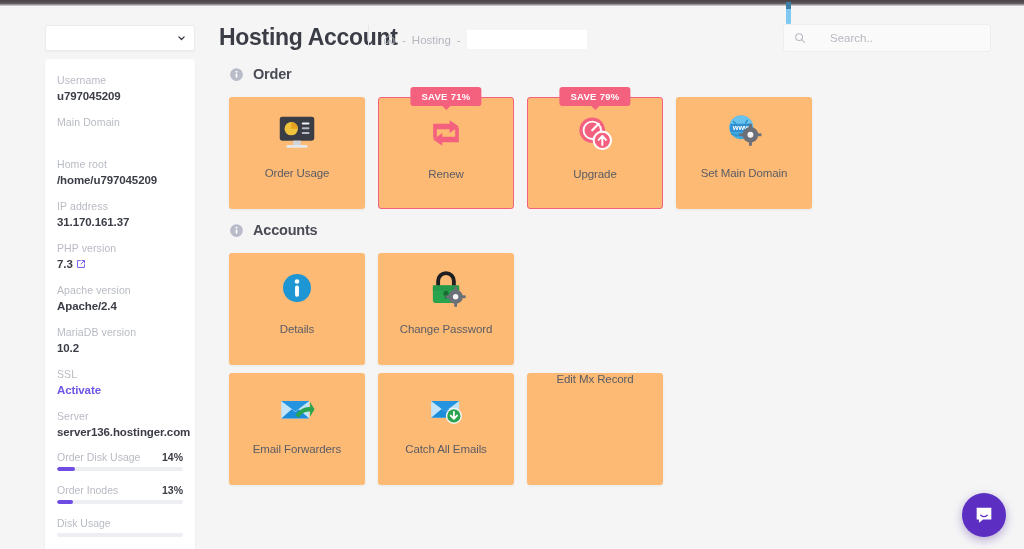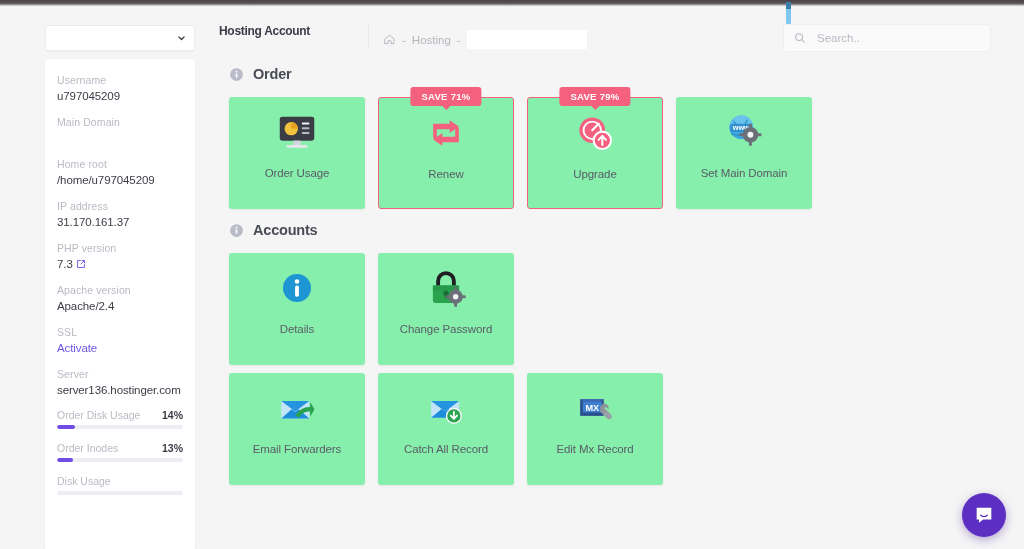--- a/index.html
+++ b/index.html
@@ -39,67 +39,67 @@
     width: 9px; height: 9px;
   }
   .sidebar-card {
     margin-top: 8px; background: #ffffff; border-radius: 4px;
     box-shadow: 0 1px 3px rgba(0,0,0,0.05);
     padding: 14px 12px 10px 12px;
     height: 492px; overflow: hidden;
   }
   .info-row { margin-bottom: 11px; }
   .info-label { font-size: 10.5px; color: #b9bbc4; line-height: 15px; letter-spacing: .1px; }
-  .info-value { font-size: 11.5px; color: #3b3d46; font-weight: normal; line-height: 16px; letter-spacing: -.1px; }
+  .info-value { font-size: 11.5px; color: #3b3d46; font-weight: bold; line-height: 16px; letter-spacing: -.1px; }
   .info-value.link { color: #6f56e8; }
   .info-value.blank { height: 16px; }
   .ext-ico { display: inline-block; vertical-align: -1px; margin-left: 3px; }
 
   .meter { margin-bottom: 13px; }
   .meter-head { display: flex; justify-content: space-between; align-items: baseline; }
   .meter-name { font-size: 10.5px; color: #b9bbc4; }
   .meter-pct { font-size: 10.5px; color: #3b3d46; font-weight: bold; }
   .meter-track {
     margin-top: 4px; height: 4px; border-radius: 2px;
     background: #eceef2; overflow: hidden;
   }
   .meter-fill { height: 100%; border-radius: 2px; background: #6f4ce4; }
 
   
   .topbar { position: absolute; left: 219px; top: 0; right: 0; height: 55px; }
   .page-title {
     position: absolute; left: 0; top: 18px;
-    font-size: 12px; font-weight: bold; color: #3b3d46; letter-spacing: -.3px;
+    font-size: 23px; font-weight: bold; color: #3b3d46; letter-spacing: -.3px;
   }
   .crumb-div { position: absolute; left: 149px; top: 19px; width: 1px; height: 22px; background: #e6e7ea; }
   .breadcrumb {
     position: absolute; left: 164px; top: 24px;
     display: flex; align-items: center; gap: 6px;
     font-size: 11.5px; color: #b4b6be;
   }
   .crumb-redact { width: 120px; height: 19px; background: #ffffff; border-radius: 1px; }
   .searchbox {
     position: absolute; right: 33px; top: 18px; width: 208px; height: 28px;
     background: #fafafb; border: 1px solid #eeeef0; border-radius: 3px;
-    display: flex; align-items: center; padding: 0 10px; gap: 11px;
+    display: flex; align-items: center; padding: 0 10px; gap: 24px;
   }
   .searchbox .ph { font-size: 11.5px; color: #b7b9c1; }
 
   
   .content { position: absolute; left: 219px; top: 55px; right: 0; bottom: 0; overflow: hidden; }
   .section { margin-bottom: 8px; }
   .section-head {
     display: flex; align-items: center; gap: 9px;
     height: 26px; margin-bottom: 10px; padding-left: 10px;
   }
   .section-title { font-size: 14.5px; font-weight: bold; color: #4a4c55; letter-spacing: -.2px; }
   .cards { display: flex; gap: 13px; padding-left: 10px; }
   .card {
     position: relative; width: 136px; height: 112px;
-    background: #86efac; border-radius: 3px;
+    background: #fdba74; border-radius: 3px;
     box-shadow: 0 1px 3px rgba(0,0,0,0.06);
     display: flex; flex-direction: column; align-items: center; justify-content: flex-start;
   }
   .card.promo { border: 1.5px solid #f4617f; box-shadow: none; }
   .card .ico { height: 70px; display: flex; align-items: center; justify-content: center; }
   .card .cap { font-size: 11.5px; color: #5a5c66; letter-spacing: -.1px; }
   .badge {
     position: absolute; top: -11px; left: 50%; transform: translateX(-50%);
     background: #f4617f; color: #ffffff; font-size: 9.5px; font-weight: bold;
     letter-spacing: .3px; padding: 4px 11px 4px 11px; border-radius: 3px; white-space: nowrap;
@@ -156,20 +156,24 @@
           <div class="info-row">
             <div class="info-label">PHP version</div>
             <div class="info-value">7.3<svg class="ext-ico" width="10" height="10" viewBox="0 0 16 16">
                 <path d="M7 2.5 H2.5 V13.5 H13.5 V9" fill="none" stroke="#6f56e8" stroke-width="1.5" stroke-linecap="round" stroke-linejoin="round"></path>
                 <path d="M9.6 2.4 H13.6 V6.4 M13.4 2.6 L8 8" fill="none" stroke="#6f56e8" stroke-width="1.5" stroke-linecap="round" stroke-linejoin="round"></path>
               </svg></div>
           </div>
           <div class="info-row">
             <div class="info-label">Apache version</div>
             <div class="info-value">Apache/2.4</div>
+          </div>
+          <div class="info-row">
+            <div class="info-label">MariaDB version</div>
+            <div class="info-value">10.2</div>
           </div>
           <div class="info-row">
             <div class="info-label">SSL</div>
             <div class="info-value link">Activate</div>
           </div>
           <div class="info-row">
             <div class="info-label">Server</div>
             <div class="info-value">server136.hostinger.com</div>
           </div>
         </div>
@@ -361,33 +365,23 @@
               <div class="ico">
                 <svg width="42" height="42" viewBox="0 0 48 48">
                   <path d="M7 16 H39 V35 H7 Z" fill="#c3e4f8"></path>
                   <path d="M7 16 H39 L23 28 Z" fill="#2594e0"></path>
                   <path d="M7 35 L19 25 L23 28 L27 25 L39 35 Z" fill="#1c8ddb"></path>
                   <circle cx="33" cy="33" r="9.2" fill="#f5f5f6"></circle>
                   <circle cx="33" cy="33" r="7.6" fill="#2aa34f"></circle>
                   <path d="M33 28.4 V36 M29.4 32.6 L33 36.4 L36.6 32.6" fill="none" stroke="#ffffff" stroke-width="2.1" stroke-linecap="round" stroke-linejoin="round"></path>
                 </svg>
               </div>
-              <div class="cap">Catch All Record</div>
-            </div>
-            <div class="card">
-              <div class="ico">
-                <svg width="42" height="42" viewBox="0 0 48 48">
-                  <path d="M7 14 H34 V33 H7 Z" fill="#2b4f8e"></path>
-                  <path d="M7 14 H34 L20.5 25 Z" fill="#3a6bb5"></path>
-                  <rect x="10" y="17" width="22" height="12" rx="1.4" fill="#3f7fd0"></rect>
-                  <text x="21" y="27" font-size="10.5" font-weight="bold" fill="#ffffff" text-anchor="middle" font-family="Liberation Sans, sans-serif">MX</text>
-                  <path d="M29 27 l9 9 a3.2 3.2 0 0 0 4.6 -4.4 l-9 -9 a5.6 5.6 0 0 1 -4.6 4.4 Z" fill="#9a9ea7"></path>
-                  <path d="M33.5 21.5 a6 6 0 0 0 7.5 7.8 l-3.4 -3.4 1.2 -3 3 -1.2 3.2 3.2 a6 6 0 0 0 -7.8 -7.5 Z" fill="#8d9199" transform="translate(-3,2) scale(0.85) translate(5,3)"></path>
-                </svg>
-              </div>
+              <div class="cap">Catch All Emails</div>
+            </div>
+            <div class="card">
               <div class="cap">Edit Mx Record</div>
             </div>
           </div>
         </div>
       </div>
   </div>
 
   <div class="chat">
     <svg width="22" height="22" viewBox="0 0 24 24">
       <path d="M4 4 H20 V17 H11 L6.5 20.5 V17 H4 Z" fill="#ffffff"></path>

